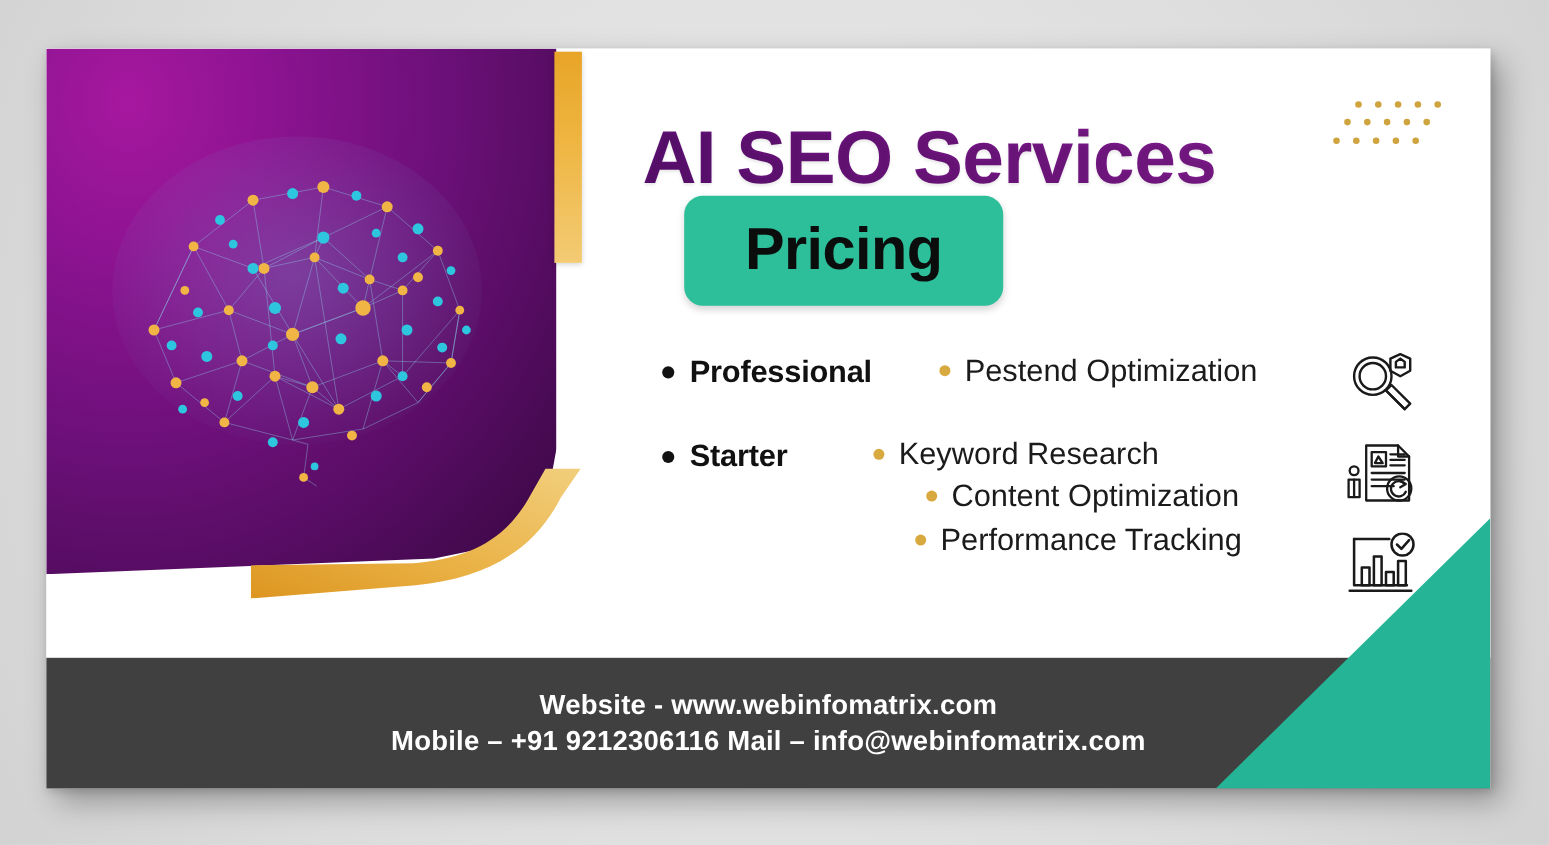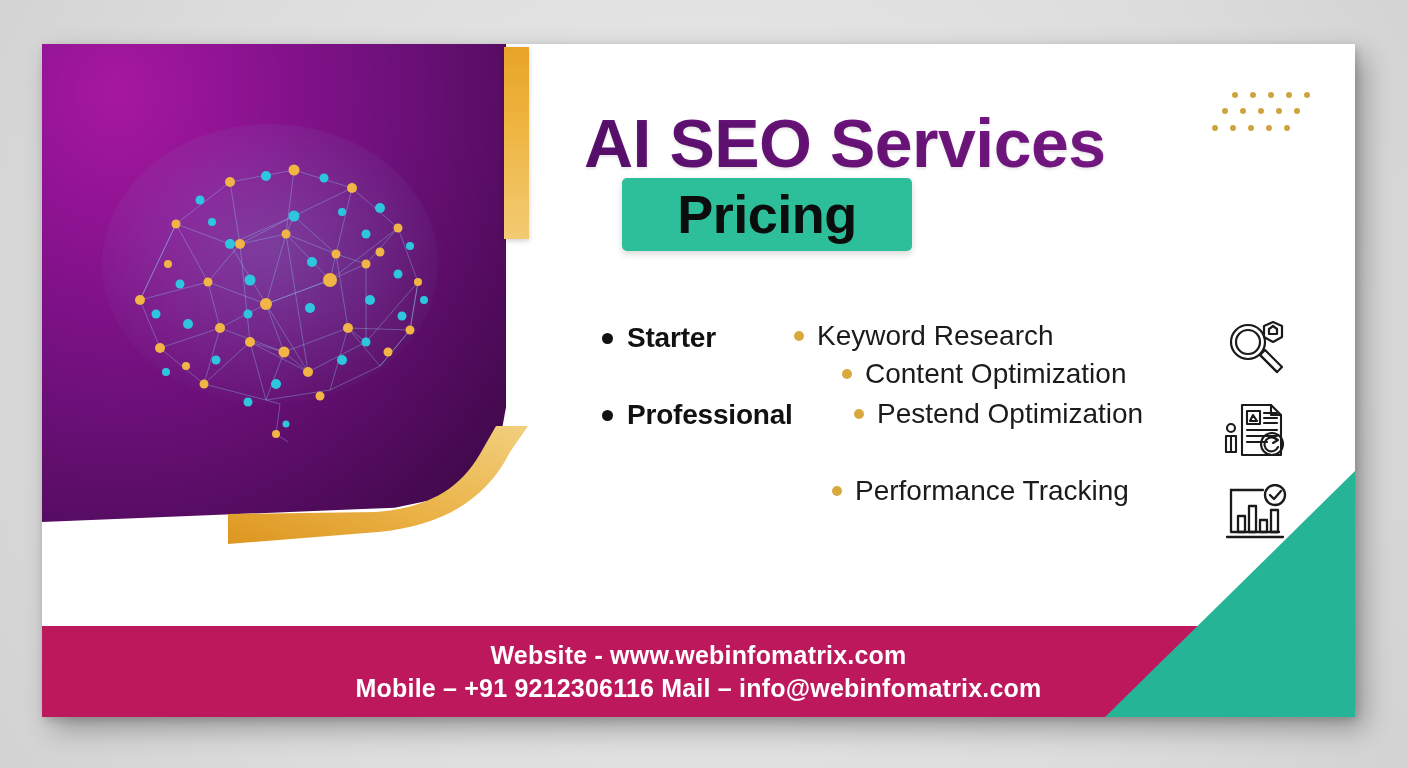--- a/index.html
+++ b/index.html
@@ -104,23 +104,23 @@
     background-clip: text;
     -webkit-text-fill-color: transparent;
     white-space: nowrap;
     text-shadow: 0 2px 3px rgba(0,0,0,0.10);
   }
   .badge {
     position: absolute;
     left: 80px;
     top: 134px;
     width: 290px;
-    height: 73px;
+    height: 100px;
     background: #2dbe9a;
-    border-radius: 5px;
+    border-radius: 17px;
     box-shadow: 0 3px 7px rgba(0,0,0,0.16);
   }
   .badge-label {
     position: absolute;
     left: 0;
     right: 0;
     top: 50%;
     transform: translateY(-52%);
     text-align: center;
     font-size: 54px;
@@ -222,22 +222,22 @@
     -webkit-clip-path: polygon(100% 0, 100% 100%, 0 100%);
     clip-path: polygon(100% 0, 100% 100%, 0 100%);
   }
 
   
   .footer {
     position: absolute;
     left: 0;
     right: 0;
     bottom: 0;
-    height: 91px;
-    background: #be185d;
+    height: 119px;
+    background: #404040;
   }
   .footer-inner {
     position: absolute;
     left: 0;
     right: 0;
     top: 50%;
     transform: translateY(-50%);
     text-align: center;
     color: #ffffff;
   }
@@ -377,43 +377,43 @@
 
     <div class="content">
       <div class="title">AI SEO Services</div>
 
       <div class="badge">
         <div class="badge-label">Pricing</div>
       </div>
 
       <div class="rows">
 
+        <div class="row row-1">
+          <div class="tier">
+            <span class="dot-black"></span>
+            <span class="tier-label">Professional</span>
+          </div>
+          <div class="feature f0">
+            <span class="dot-gold"></span>
+            <span class="feature-label">Pestend Optimization</span>
+          </div>
+        </div>
+
         <div class="row row-0">
           <div class="tier">
             <span class="dot-black"></span>
             <span class="tier-label">Starter</span>
           </div>
           <div class="feature f0">
             <span class="dot-gold"></span>
             <span class="feature-label">Keyword Research</span>
           </div>
           <div class="feature f1">
             <span class="dot-gold"></span>
             <span class="feature-label">Content Optimization</span>
-          </div>
-        </div>
-
-        <div class="row row-1">
-          <div class="tier">
-            <span class="dot-black"></span>
-            <span class="tier-label">Professional</span>
-          </div>
-          <div class="feature f0">
-            <span class="dot-gold"></span>
-            <span class="feature-label">Pestend Optimization</span>
           </div>
         </div>
 
         <div class="row row-2">
           <div class="feature f0">
             <span class="dot-gold"></span>
             <span class="feature-label">Performance Tracking</span>
           </div>
         </div>
 

